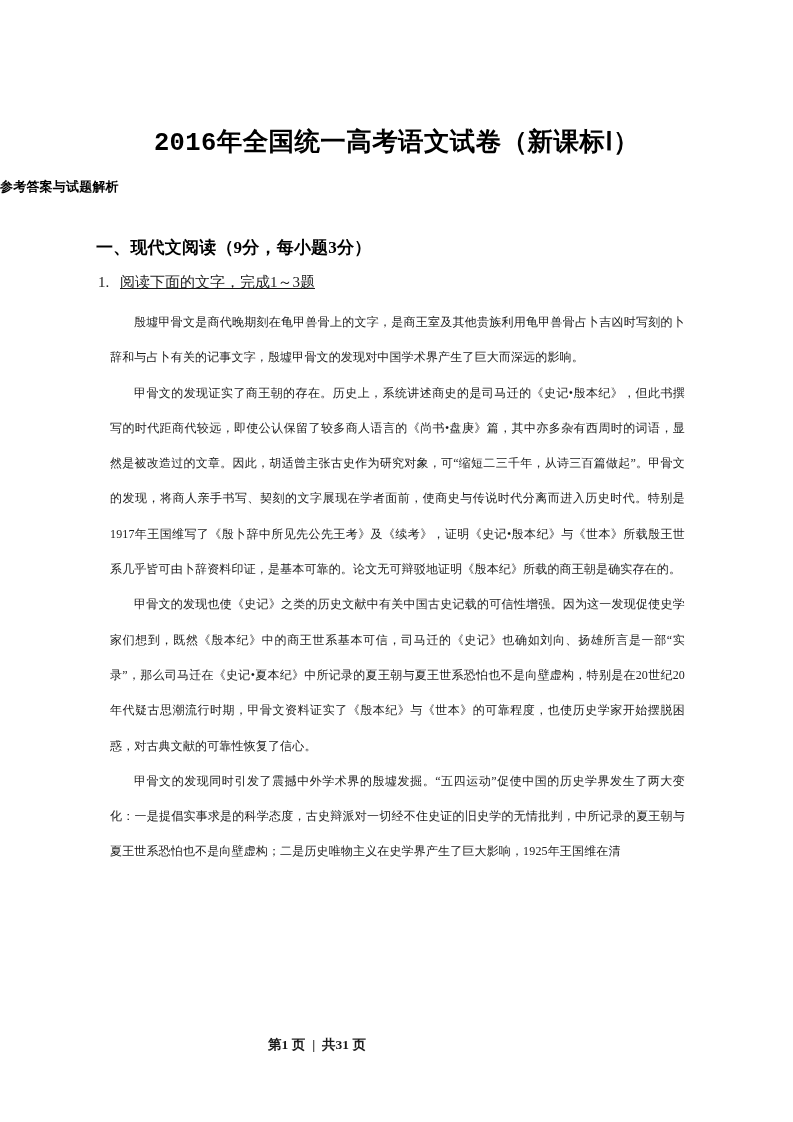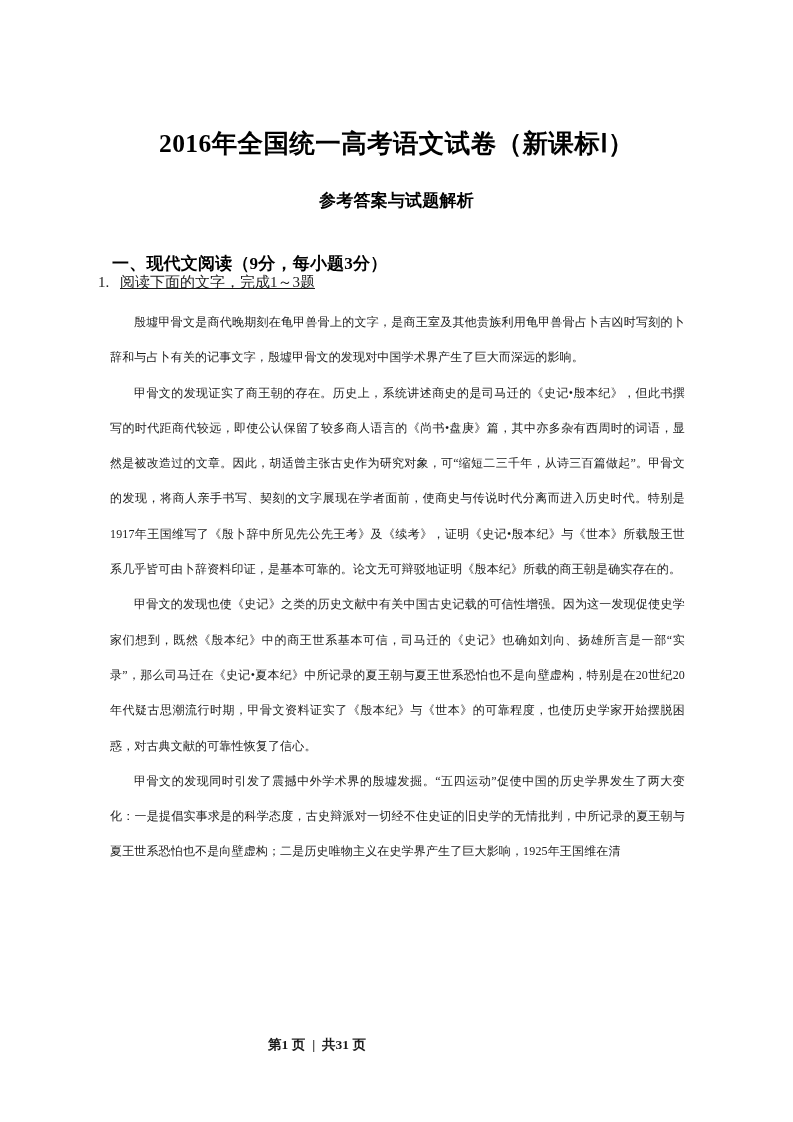--- a/index.html
+++ b/index.html
@@ -26,42 +26,42 @@
     box-sizing: border-box;
     padding: 0;
     background: #ffffff;
   }
 
   
   .doc-title {
     margin: 0;
     padding-top: 129px;
     text-align: center;
-    font-family: Liberation Serif, serif;
+    font-family: Liberation Mono, monospace;
     font-size: 25.5px;
     font-weight: bold;
     letter-spacing: 0.4px;
     color: #000000;
     line-height: 1.2;
   }
 
   .doc-subtitle {
-    margin: 11px;
+    margin: 0;
     padding-top: 18px;
-    text-align: center;
+    text-align: left;
     font-family: "Liberation Sans", "DejaVu Sans", sans-serif;
-    font-size: 17px;
+    font-size: 13px;
     font-weight: bold;
     letter-spacing: 0.2px;
     color: #000000;
   }
 
   
   .section-heading {
-    margin: 16px;
+    margin: 0;
     padding: 0;
     position: absolute;
     left: 96px;
     top: 236px;
     font-family: "Liberation Serif", "DejaVu Serif", serif;
     font-size: 17px;
     font-weight: bold;
     letter-spacing: 0.2px;
     color: #000000;
     white-space: nowrap;

